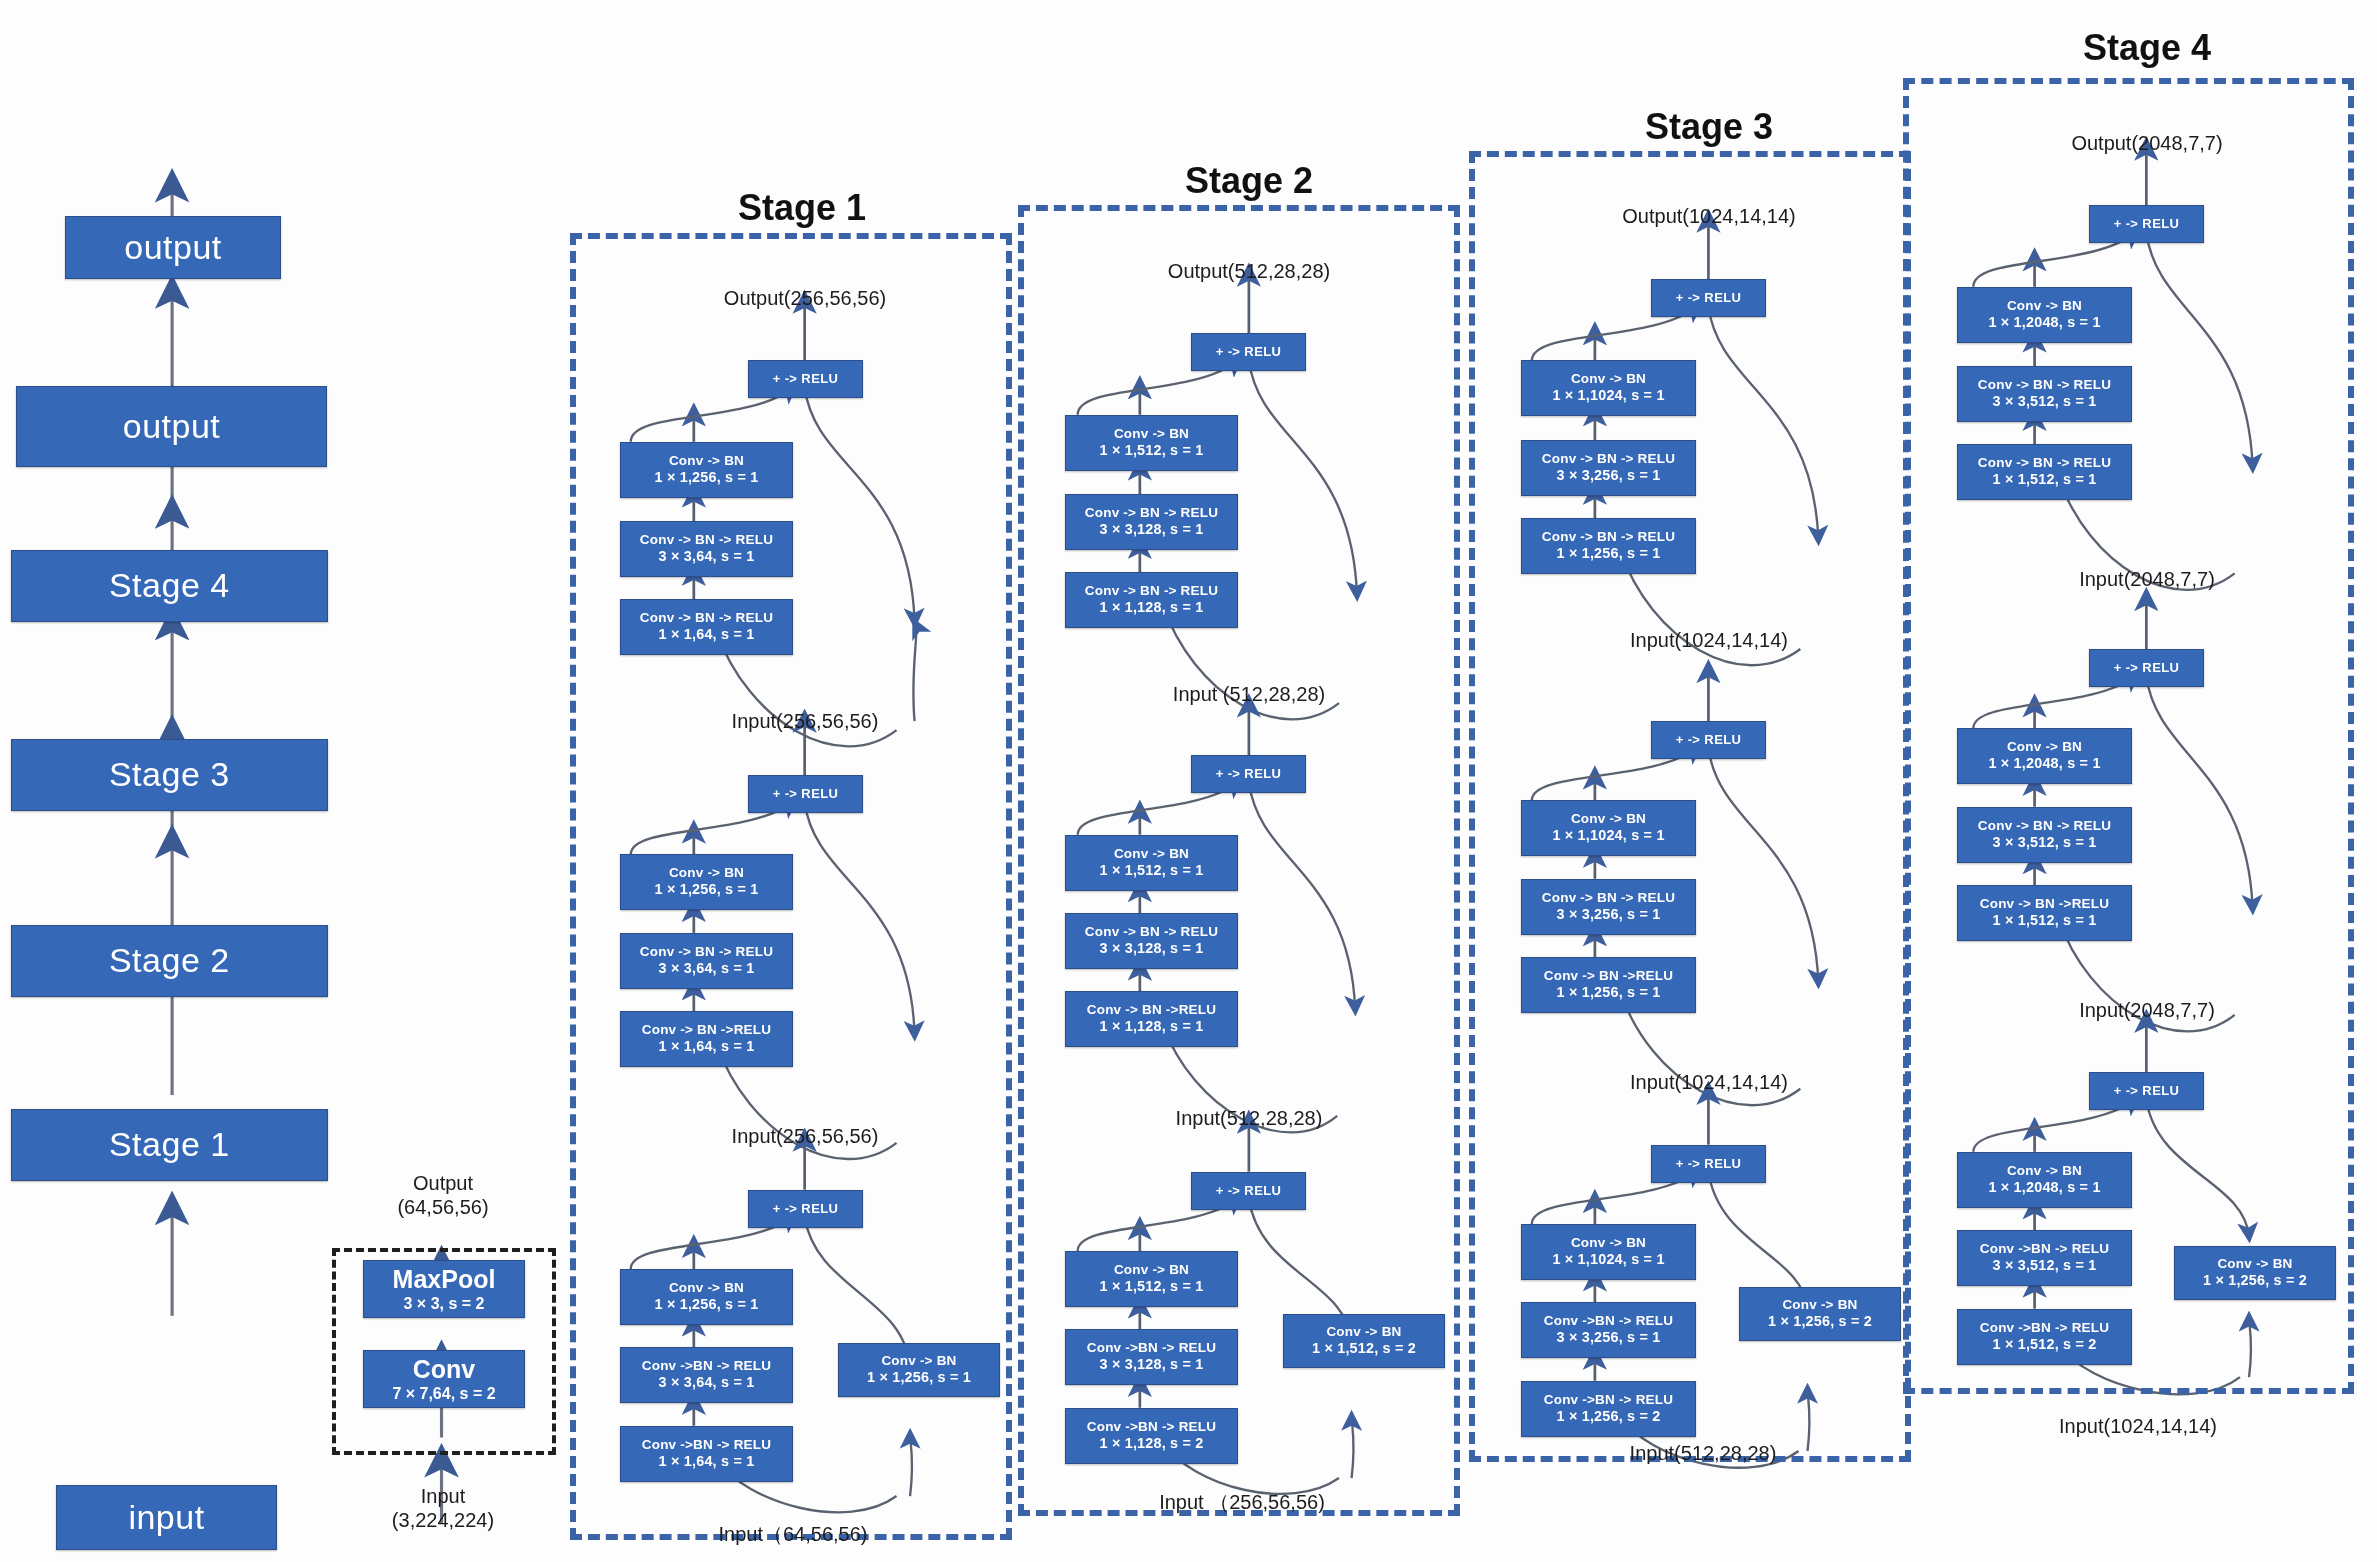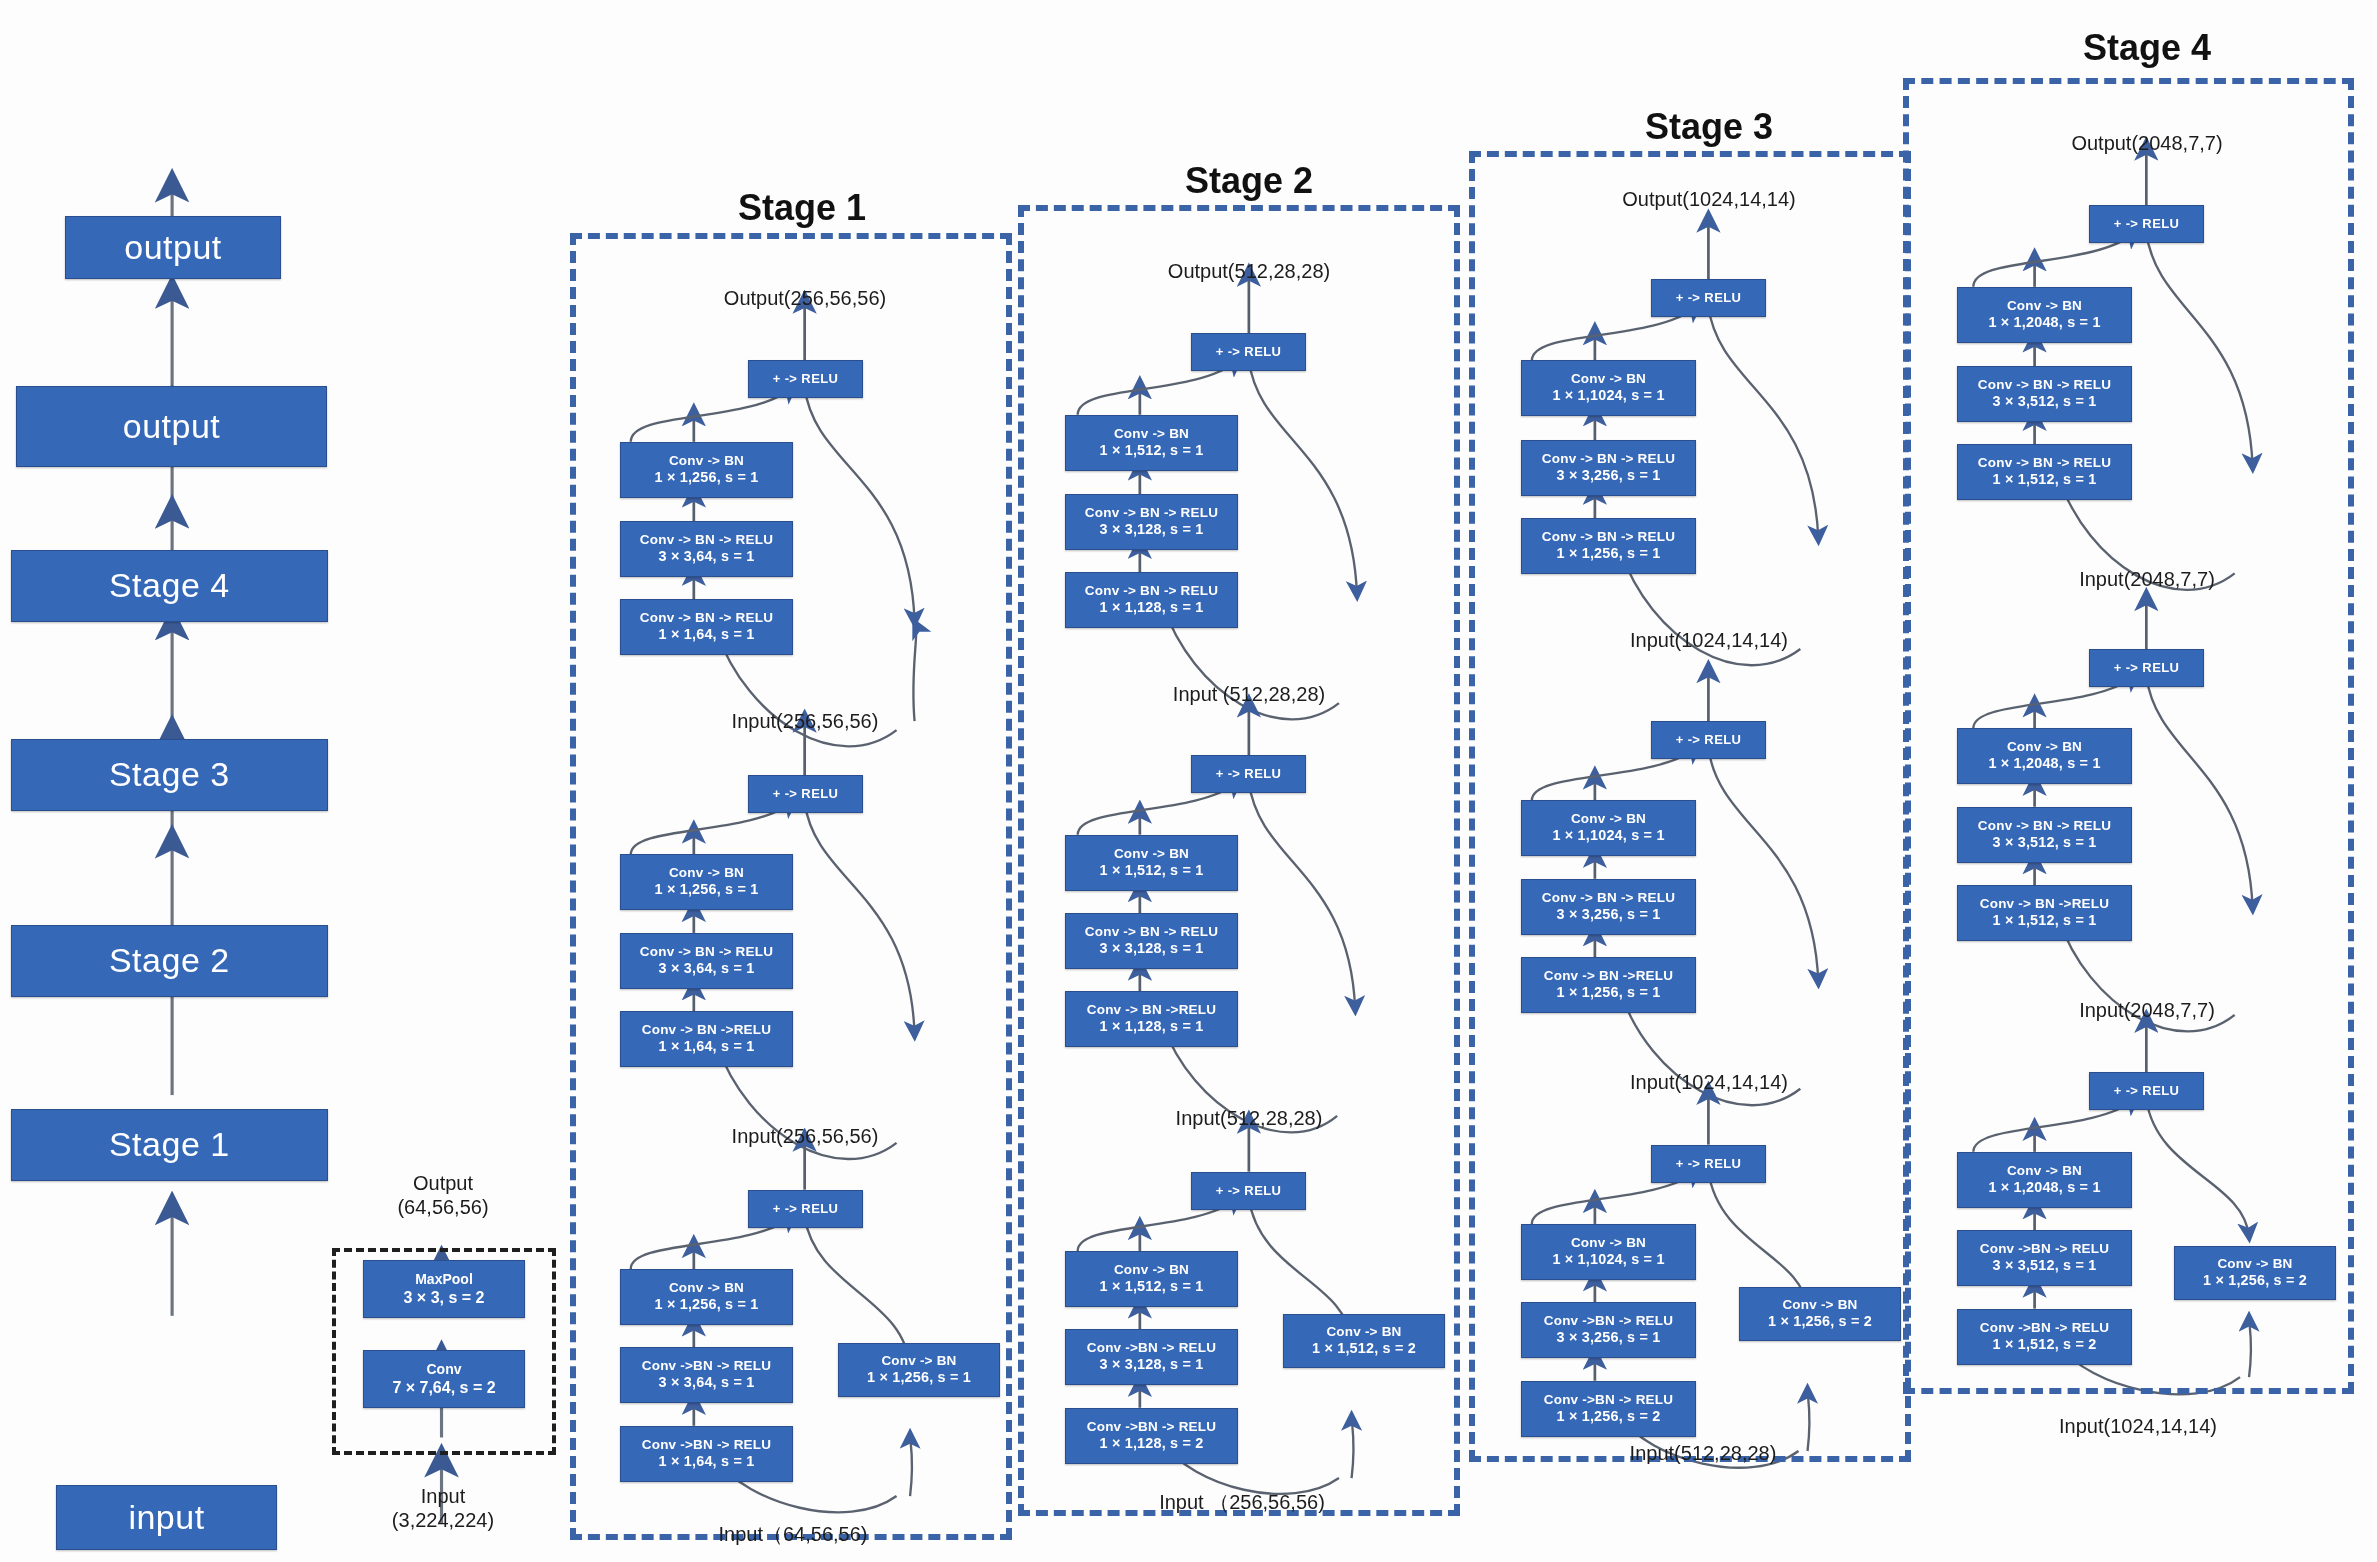--- a/index.html
+++ b/index.html
@@ -23,21 +23,21 @@
   }
   .box .l1{font-weight:bold;}
   .box .l2{font-weight:bold;}
 
   
   .bigbox{font-size:34px;font-weight:400;letter-spacing:0.5px;}
   .bigbox .l1{font-weight:400;}
 
   
   .stembox{font-size:19px;}
-  .stembox .l1{font-weight:bold;font-size:14px;}
+  .stembox .l1{font-weight:bold;font-size:25px;}
   .stembox .l2{font-weight:bold;font-size:16px;}
 
   
   .convbox{font-size:13.5px;}
   .convbox .l1{font-size:13.5px;font-weight:bold;letter-spacing:0.2px;}
   .convbox .l2{font-size:14.4px;font-weight:bold;letter-spacing:0.2px;}
 
   
   .addbox{font-size:12.6px;}
   .addbox .l1{font-size:13px;font-weight:bold;letter-spacing:0.4px;}
@@ -412,21 +412,21 @@
   </div>
   <div class="box convbox" style="left:1283px;top:1314px;width:162px;height:54px;">
     <span class="l1">Conv -&gt; BN</span>
     <span class="l2">1 × 1,512, s = 2</span>
   </div>
   <div class="lab c" style="left:1242px;top:1489px;">Input （256,56,56)</div>
 
   <div class="stagetitle" style="left:1709px;top:106px;">Stage 3</div>
   <div class="frame" style="left:1469px;top:151px;width:442px;height:1311px;"></div>
 
-  <div class="lab c" style="left:1709px;top:188px;">Output(1024,14,14)</div>
+  <div class="lab c" style="left:1709px;top:205px;">Output(1024,14,14)</div>
   <div class="box addbox" style="left:1651px;top:279px;width:115px;height:38px;">
     <span class="l1">+ -&gt; RELU</span>
   </div>
   <div class="box convbox" style="left:1521px;top:360px;width:175px;height:56px;">
     <span class="l1">Conv -&gt; BN</span>
     <span class="l2">1 × 1,1024, s = 1</span>
   </div>
   <div class="box convbox" style="left:1521px;top:440px;width:175px;height:56px;">
     <span class="l1">Conv -&gt; BN -&gt; RELU</span>
     <span class="l2">3 × 3,256, s = 1</span>

